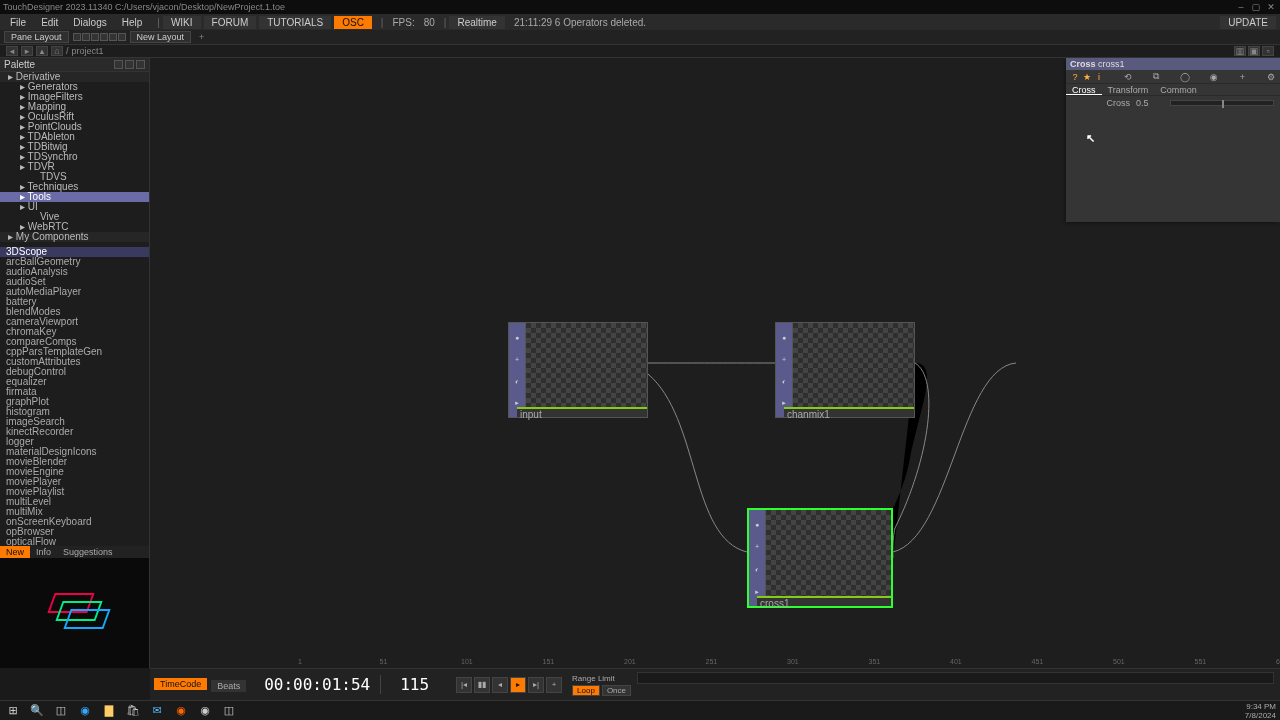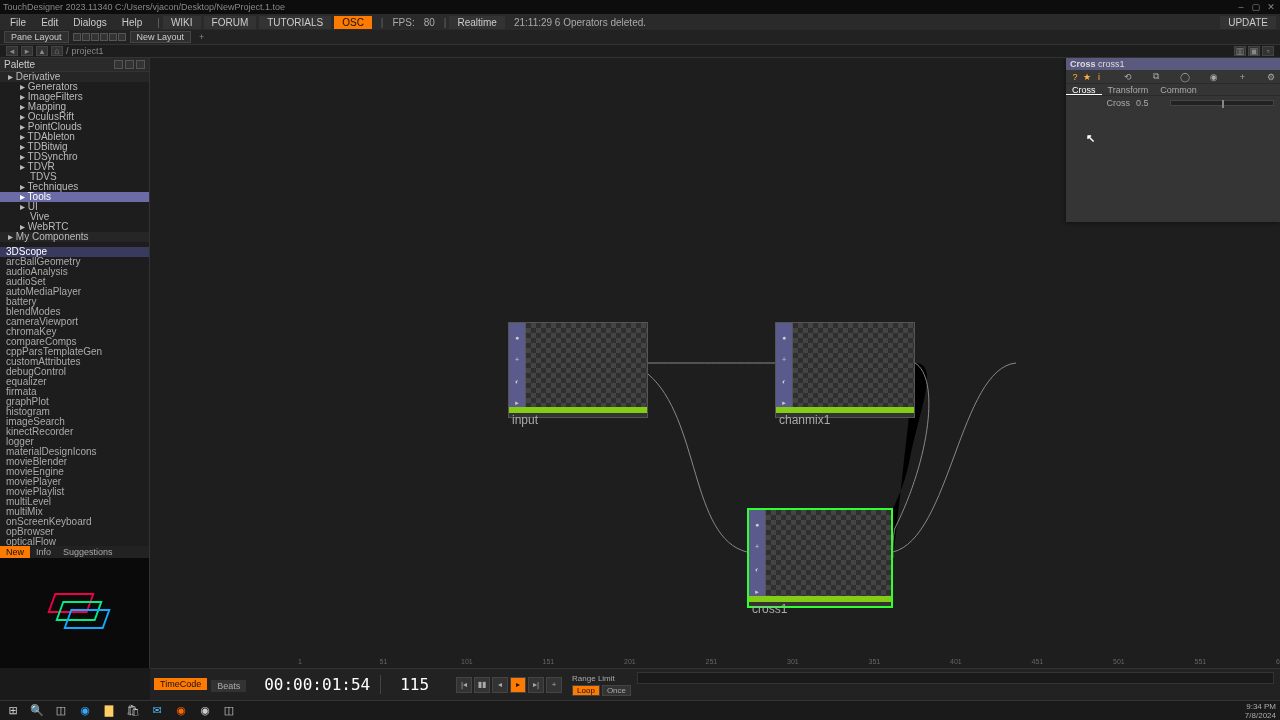--- a/index.html
+++ b/index.html
@@ -25,21 +25,21 @@
 
   .main { position:absolute; top:58px; bottom:52px; left:0; right:0; display:flex; }
   .palette { width:150px; background:#1d1d1d; display:flex; flex-direction:column; border-right:1px solid #333; }
   .ptitle { padding:1px 4px; background:#2a2a2a; font-size:10px; display:flex; align-items:center; border-bottom:1px solid #333; }
   .ptitle .micons { margin-left:auto; display:flex; gap:2px; }
   .ptitle .micons span { width:9px; height:9px; background:#333; border:1px solid #555; cursor:pointer; }
   .tree { background:#1d1d1d; font-size:10px; color:#bbb; overflow:auto; height:175px; }
   .tree .ti { padding:0 4px 0 18px; line-height:10px; height:10px; cursor:pointer; white-space:nowrap; }
   .tree .ti.top { padding-left:8px; background:#262626; }
   .tree .ti.l2 { padding-left:20px; }
-  .tree .ti.l3 { padding-left:30px; }
+  .tree .ti.l3 { padding-left:40px; }
   .tree .ti.sel { background:#6b6ba8; color:#fff; }
   .list { flex:1; background:#1d1d1d; overflow:auto; font-size:10px; }
   .list .li { padding:0 6px; line-height:10px; height:10px; cursor:pointer; color:#aaa; }
   .list .li.sel { background:#3a3a60; color:#fff; }
   .tabs { display:flex; background:#222; font-size:9px; height:12px; }
   .tabs .tb { padding:0 6px; cursor:pointer; color:#aaa; line-height:12px; }
   .tabs .tb.act { background:#ff7a00; color:#111; }
   .preview { height:110px; background:#0a0a0a; display:flex; align-items:center; justify-content:center; position:relative; }
   .prevshape { position:absolute; width:60px; height:60px; }
   .prevshape span { position:absolute; width:40px; height:20px; border:2px solid; transform:skewX(-20deg); }
@@ -47,21 +47,21 @@
   .prevshape .b { border-color:#0e8; top:18px; left:14px; }
   .prevshape .c { border-color:#1af; top:26px; left:22px; }
 
   .network { flex:1; background:#1e1e1e; position:relative; overflow:hidden; }
   .network svg { position:absolute; inset:0; width:100%; height:100%; }
   .node { position:absolute; background:#3a3a3a; border:1px solid #555; display:flex; }
   .node.sel { border:2px solid #2eff2e; }
   .node .ports { width:16px; background:#5a5a8c; display:flex; flex-direction:column; align-items:center; justify-content:space-around; padding:3px 0; }
   .node .ports span { width:8px; height:8px; display:flex; align-items:center; justify-content:center; color:#ccc; font-size:7px; }
   .node .thumb { flex:1; background:repeating-conic-gradient(#444 0 25%,#2f2f2f 0 50%) 0 0/10px 10px; border-left:1px solid #555; position:relative; }
-  .node .nlabel { position:absolute; bottom:0; left:0; right:0; height:10px; background:#333; font-size:12px; padding:0 3px; color:#aaa; border-top:6px solid #84cc16; }
+  .node .nlabel { position:absolute; bottom:0; left:8px; right:0; height:10px; background:#333; font-size:10px; padding:0 3px; color:#aaa; border-top:2px solid #84cc16; }
 
   .parampane { position:absolute; top:0; right:0; width:214px; height:164px; background:#353535; display:flex; flex-direction:column; box-shadow:-1px 1px 4px rgba(0,0,0,.4); }
   .parampane .phdr { height:12px; background:#5a5a7e; color:#ddd; font-size:9px; display:flex; align-items:center; padding:0 4px; }
   .parampane .phdr .ptype { font-weight:bold; }
   .parampane .prow { height:14px; display:flex; align-items:center; padding:0 4px; gap:4px; border-bottom:1px solid #2a2a2a; }
   .parampane .picons { display:flex; gap:2px; }
   .parampane .picons span { width:10px; height:10px; display:inline-flex; align-items:center; justify-content:center; cursor:pointer; font-size:9px; color:#ffb040; }
   .parampane .picons .r { margin-left:auto; color:#aaa; }
   .parampane .ptabs { display:flex; border-bottom:1px solid #2a2a2a; height:12px; font-size:9px; }
   .parampane .ptabs .pt { padding:0 6px; cursor:pointer; color:#aaa; line-height:12px; }

